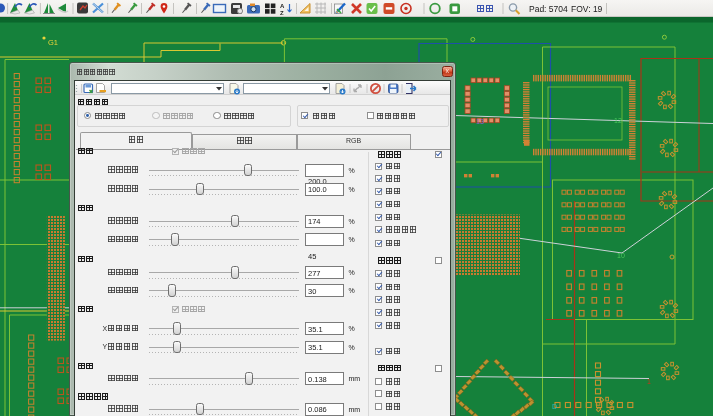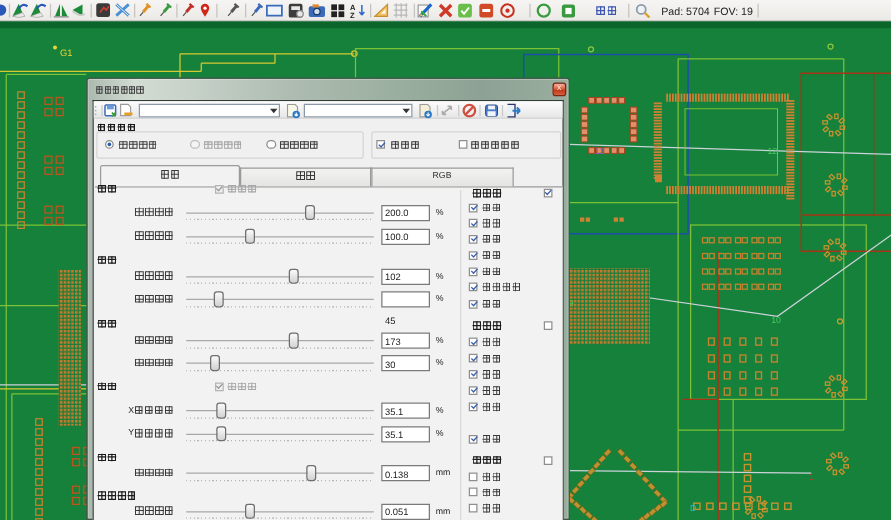--- a/index.html
+++ b/index.html
@@ -596,51 +596,51 @@
       <span class="txt" style="left:271px;top:56px;font-size:7px;color:#333">RGB</span>
       <div class="abs" style="left:293px;top:71px;width:1px;height:266px;background:#d8d8d8"></div>
       <span class="lbl" style="left:2.5px;top:67.2px"><i class="gb"></i><i class="gb"></i></span>
       <div class="cb gk" style="left:96.5px;top:67.0px"></div>
       <span class="lbl" style="left:106.5px;top:67.4px"><i class="gg"></i><i class="gg"></i><i class="gg"></i></span>
       <span class="lbl" style="left:32.5px;top:85.9px"><i class="g"></i><i class="g"></i><i class="g"></i><i class="g"></i></span>
       <div class="abs" style="left:73.5px;top:89.0px;width:150px;height:1px;background:#a8a8a8"></div>
       <div class="abs" style="left:74px;top:94.5px;width:149px;height:1px;background:repeating-linear-gradient(90deg,#b4b4b4 0,#b4b4b4 1px,transparent 1px,transparent 3px)"></div>
       <div class="abs" style="left:168.5px;top:83.0px;width:8px;height:12.5px;border-radius:2.5px 2.5px 3px 3px;background:linear-gradient(#fafafa,#d2d2d2);border:1px solid #6e6e6e"></div>
       <div class="abs" style="left:230px;top:83.0px;width:38.5px;height:13px;background:#fff;border:1px solid #7a7a7a"></div>
-      <span class="txt" style="left:233px;top:85px">200.0</span>
+      <span class="txt" style="left:233px;top:96px">200.0</span>
       <span class="txt" style="left:273.5px;top:86.0px;font-size:7px">%</span>
       <span class="lbl" style="left:32.5px;top:104.9px"><i class="g"></i><i class="g"></i><i class="g"></i><i class="g"></i></span>
       <div class="abs" style="left:73.5px;top:108.0px;width:150px;height:1px;background:#a8a8a8"></div>
       <div class="abs" style="left:74px;top:113.5px;width:149px;height:1px;background:repeating-linear-gradient(90deg,#b4b4b4 0,#b4b4b4 1px,transparent 1px,transparent 3px)"></div>
       <div class="abs" style="left:121.0px;top:102.0px;width:8px;height:12.5px;border-radius:2.5px 2.5px 3px 3px;background:linear-gradient(#fafafa,#d2d2d2);border:1px solid #6e6e6e"></div>
       <div class="abs" style="left:230px;top:102.0px;width:38.5px;height:13px;background:#fff;border:1px solid #7a7a7a"></div>
       <span class="txt" style="left:233px;top:104.5px">100.0</span>
       <span class="txt" style="left:273.5px;top:105.0px;font-size:7px">%</span>
       <span class="lbl" style="left:2.5px;top:124.2px"><i class="gb"></i><i class="gb"></i></span>
       <span class="lbl" style="left:32.5px;top:136.9px"><i class="g"></i><i class="g"></i><i class="g"></i><i class="g"></i></span>
       <div class="abs" style="left:73.5px;top:140.0px;width:150px;height:1px;background:#a8a8a8"></div>
       <div class="abs" style="left:74px;top:145.5px;width:149px;height:1px;background:repeating-linear-gradient(90deg,#b4b4b4 0,#b4b4b4 1px,transparent 1px,transparent 3px)"></div>
       <div class="abs" style="left:156.0px;top:134.0px;width:8px;height:12.5px;border-radius:2.5px 2.5px 3px 3px;background:linear-gradient(#fafafa,#d2d2d2);border:1px solid #6e6e6e"></div>
       <div class="abs" style="left:230px;top:134.0px;width:38.5px;height:13px;background:#fff;border:1px solid #7a7a7a"></div>
-      <span class="txt" style="left:233px;top:136.5px">102</span>
+      <span class="txt" style="left:233px;top:136.5px">174</span>
       <span class="txt" style="left:273.5px;top:137.0px;font-size:7px">%</span>
       <span class="lbl" style="left:32.5px;top:155.4px"><i class="g"></i><i class="g"></i><i class="g"></i><i class="g"></i></span>
       <div class="abs" style="left:73.5px;top:158.5px;width:150px;height:1px;background:#a8a8a8"></div>
       <div class="abs" style="left:74px;top:164.0px;width:149px;height:1px;background:repeating-linear-gradient(90deg,#b4b4b4 0,#b4b4b4 1px,transparent 1px,transparent 3px)"></div>
       <div class="abs" style="left:95.5px;top:152.5px;width:8px;height:12.5px;border-radius:2.5px 2.5px 3px 3px;background:linear-gradient(#fafafa,#d2d2d2);border:1px solid #6e6e6e"></div>
       <div class="abs" style="left:230px;top:152.5px;width:38.5px;height:13px;background:#fff;border:1px solid #7a7a7a"></div>
       <span class="txt" style="left:233px;top:171px">45</span>
       <span class="txt" style="left:273.5px;top:155.5px;font-size:7px">%</span>
       <span class="lbl" style="left:2.5px;top:175.2px"><i class="gb"></i><i class="gb"></i></span>
       <span class="lbl" style="left:32.5px;top:188.4px"><i class="g"></i><i class="g"></i><i class="g"></i><i class="g"></i></span>
       <div class="abs" style="left:73.5px;top:191.5px;width:150px;height:1px;background:#a8a8a8"></div>
       <div class="abs" style="left:74px;top:197.0px;width:149px;height:1px;background:repeating-linear-gradient(90deg,#b4b4b4 0,#b4b4b4 1px,transparent 1px,transparent 3px)"></div>
       <div class="abs" style="left:156.0px;top:185.5px;width:8px;height:12.5px;border-radius:2.5px 2.5px 3px 3px;background:linear-gradient(#fafafa,#d2d2d2);border:1px solid #6e6e6e"></div>
       <div class="abs" style="left:230px;top:185.5px;width:38.5px;height:13px;background:#fff;border:1px solid #7a7a7a"></div>
-      <span class="txt" style="left:233px;top:188.0px">173</span>
+      <span class="txt" style="left:233px;top:188.0px">277</span>
       <span class="txt" style="left:273.5px;top:188.5px;font-size:7px">%</span>
       <span class="lbl" style="left:32.5px;top:206.4px"><i class="g"></i><i class="g"></i><i class="g"></i><i class="g"></i></span>
       <div class="abs" style="left:73.5px;top:209.5px;width:150px;height:1px;background:#a8a8a8"></div>
       <div class="abs" style="left:74px;top:215.0px;width:149px;height:1px;background:repeating-linear-gradient(90deg,#b4b4b4 0,#b4b4b4 1px,transparent 1px,transparent 3px)"></div>
       <div class="abs" style="left:93.0px;top:203.5px;width:8px;height:12.5px;border-radius:2.5px 2.5px 3px 3px;background:linear-gradient(#fafafa,#d2d2d2);border:1px solid #6e6e6e"></div>
       <div class="abs" style="left:230px;top:203.5px;width:38.5px;height:13px;background:#fff;border:1px solid #7a7a7a"></div>
       <span class="txt" style="left:233px;top:206.0px">30</span>
       <span class="txt" style="left:273.5px;top:206.5px;font-size:7px">%</span>
       <span class="lbl" style="left:2.5px;top:225.2px"><i class="gb"></i><i class="gb"></i></span>
       <div class="cb gk" style="left:96.5px;top:225.0px"></div>
@@ -666,21 +666,21 @@
       <div class="abs" style="left:169.5px;top:291.5px;width:8px;height:12.5px;border-radius:2.5px 2.5px 3px 3px;background:linear-gradient(#fafafa,#d2d2d2);border:1px solid #6e6e6e"></div>
       <div class="abs" style="left:230px;top:291.5px;width:38.5px;height:13px;background:#fff;border:1px solid #7a7a7a"></div>
       <span class="txt" style="left:233px;top:294.0px">0.138</span>
       <span class="txt" style="left:273.5px;top:294.5px;font-size:7px">mm</span>
       <span class="lbl" style="left:2.5px;top:312.7px"><i class="gb"></i><i class="gb"></i><i class="gb"></i><i class="gb"></i></span>
       <span class="lbl" style="left:32.5px;top:324.9px"><i class="g"></i><i class="g"></i><i class="g"></i><i class="g"></i></span>
       <div class="abs" style="left:73.5px;top:328.0px;width:150px;height:1px;background:#a8a8a8"></div>
       <div class="abs" style="left:74px;top:333.5px;width:149px;height:1px;background:repeating-linear-gradient(90deg,#b4b4b4 0,#b4b4b4 1px,transparent 1px,transparent 3px)"></div>
       <div class="abs" style="left:120.5px;top:322.0px;width:8px;height:12.5px;border-radius:2.5px 2.5px 3px 3px;background:linear-gradient(#fafafa,#d2d2d2);border:1px solid #6e6e6e"></div>
       <div class="abs" style="left:230px;top:322.0px;width:38.5px;height:13px;background:#fff;border:1px solid #7a7a7a"></div>
-      <span class="txt" style="left:233px;top:324.5px">0.051</span>
+      <span class="txt" style="left:233px;top:324.5px">0.086</span>
       <span class="txt" style="left:273.5px;top:325.0px;font-size:7px">mm</span>
       <span class="lbl" style="left:302.5px;top:70.5px"><i class="gb"></i><i class="gb"></i><i class="gb"></i></span>
       <div class="cb ck" style="left:359.5px;top:70.3px"></div>
       <div class="cb ck" style="left:300px;top:82.0px"></div>
       <span class="lbl" style="left:310px;top:82.4px"><i class="g"></i><i class="g"></i></span>
       <div class="cb ck" style="left:300px;top:94.5px"></div>
       <span class="lbl" style="left:310px;top:94.9px"><i class="g"></i><i class="g"></i></span>
       <div class="cb ck" style="left:300px;top:107.0px"></div>
       <span class="lbl" style="left:310px;top:107.4px"><i class="g"></i><i class="g"></i></span>
       <div class="cb ck" style="left:300px;top:120.0px"></div>

